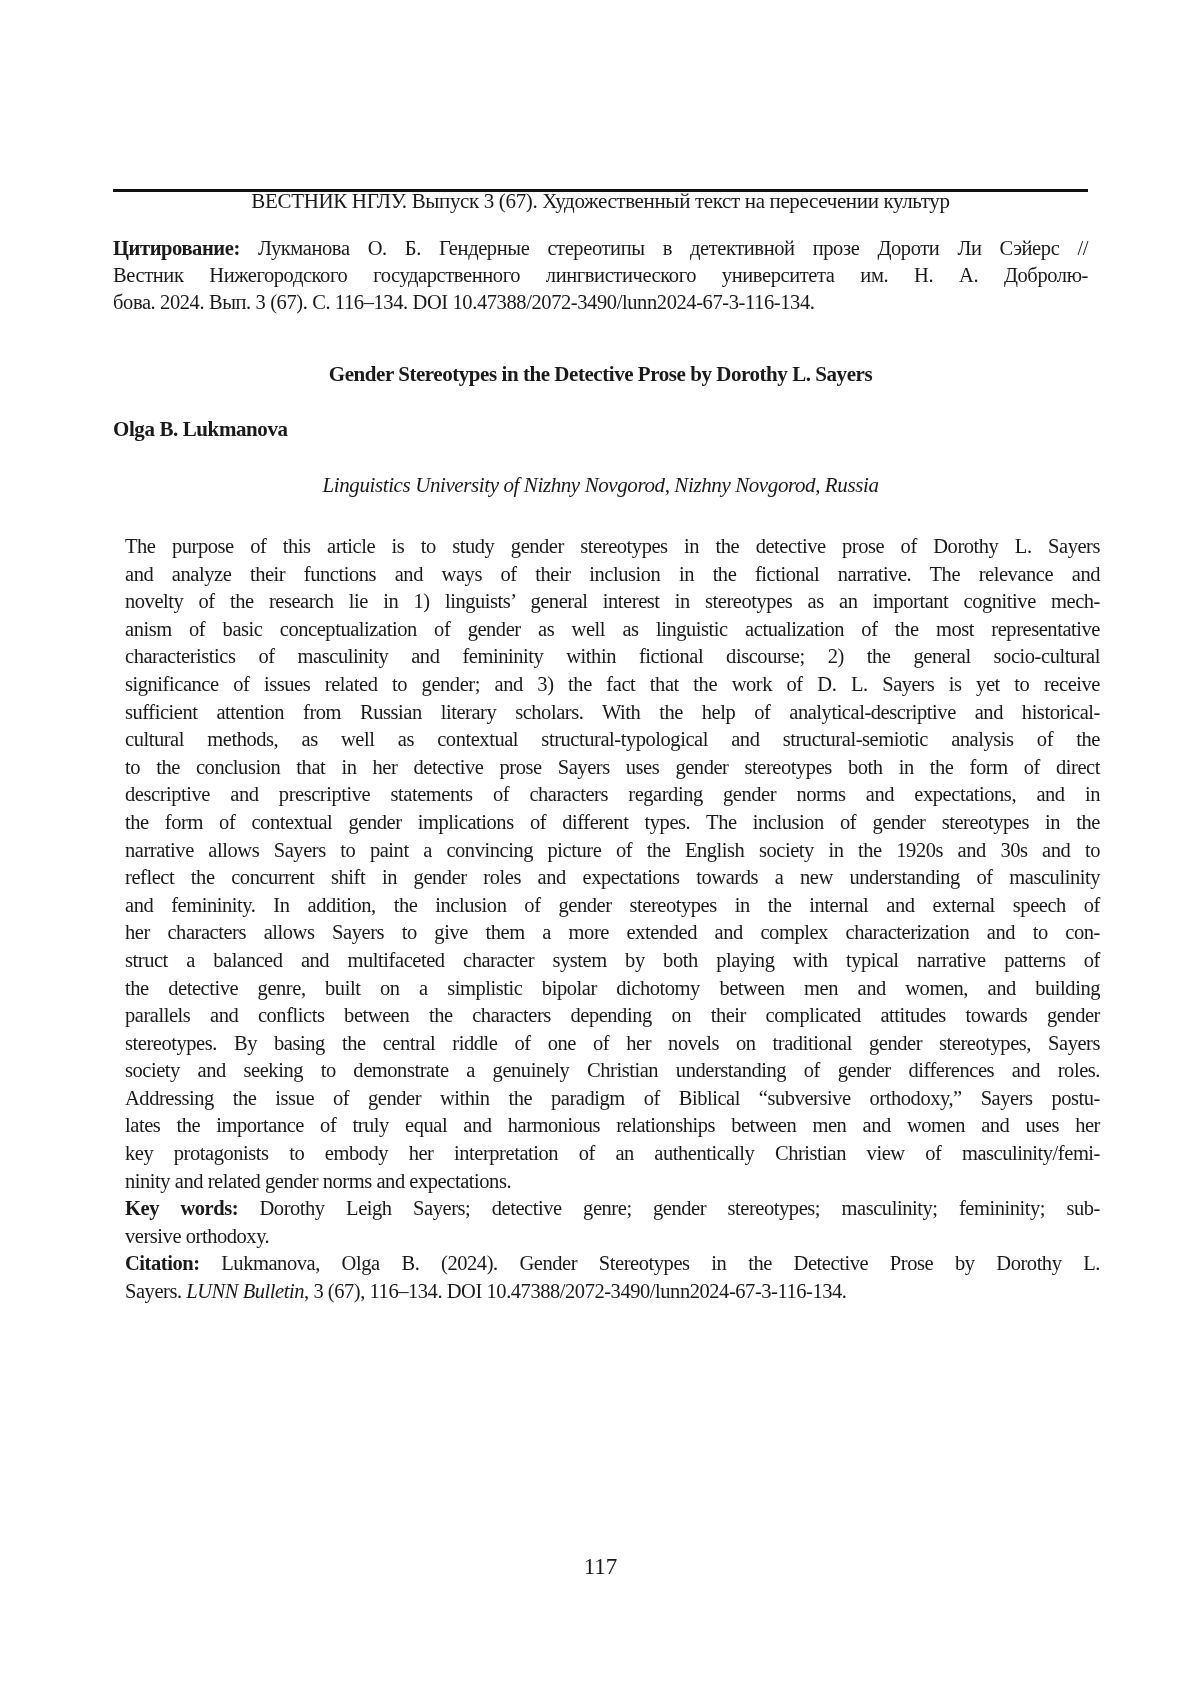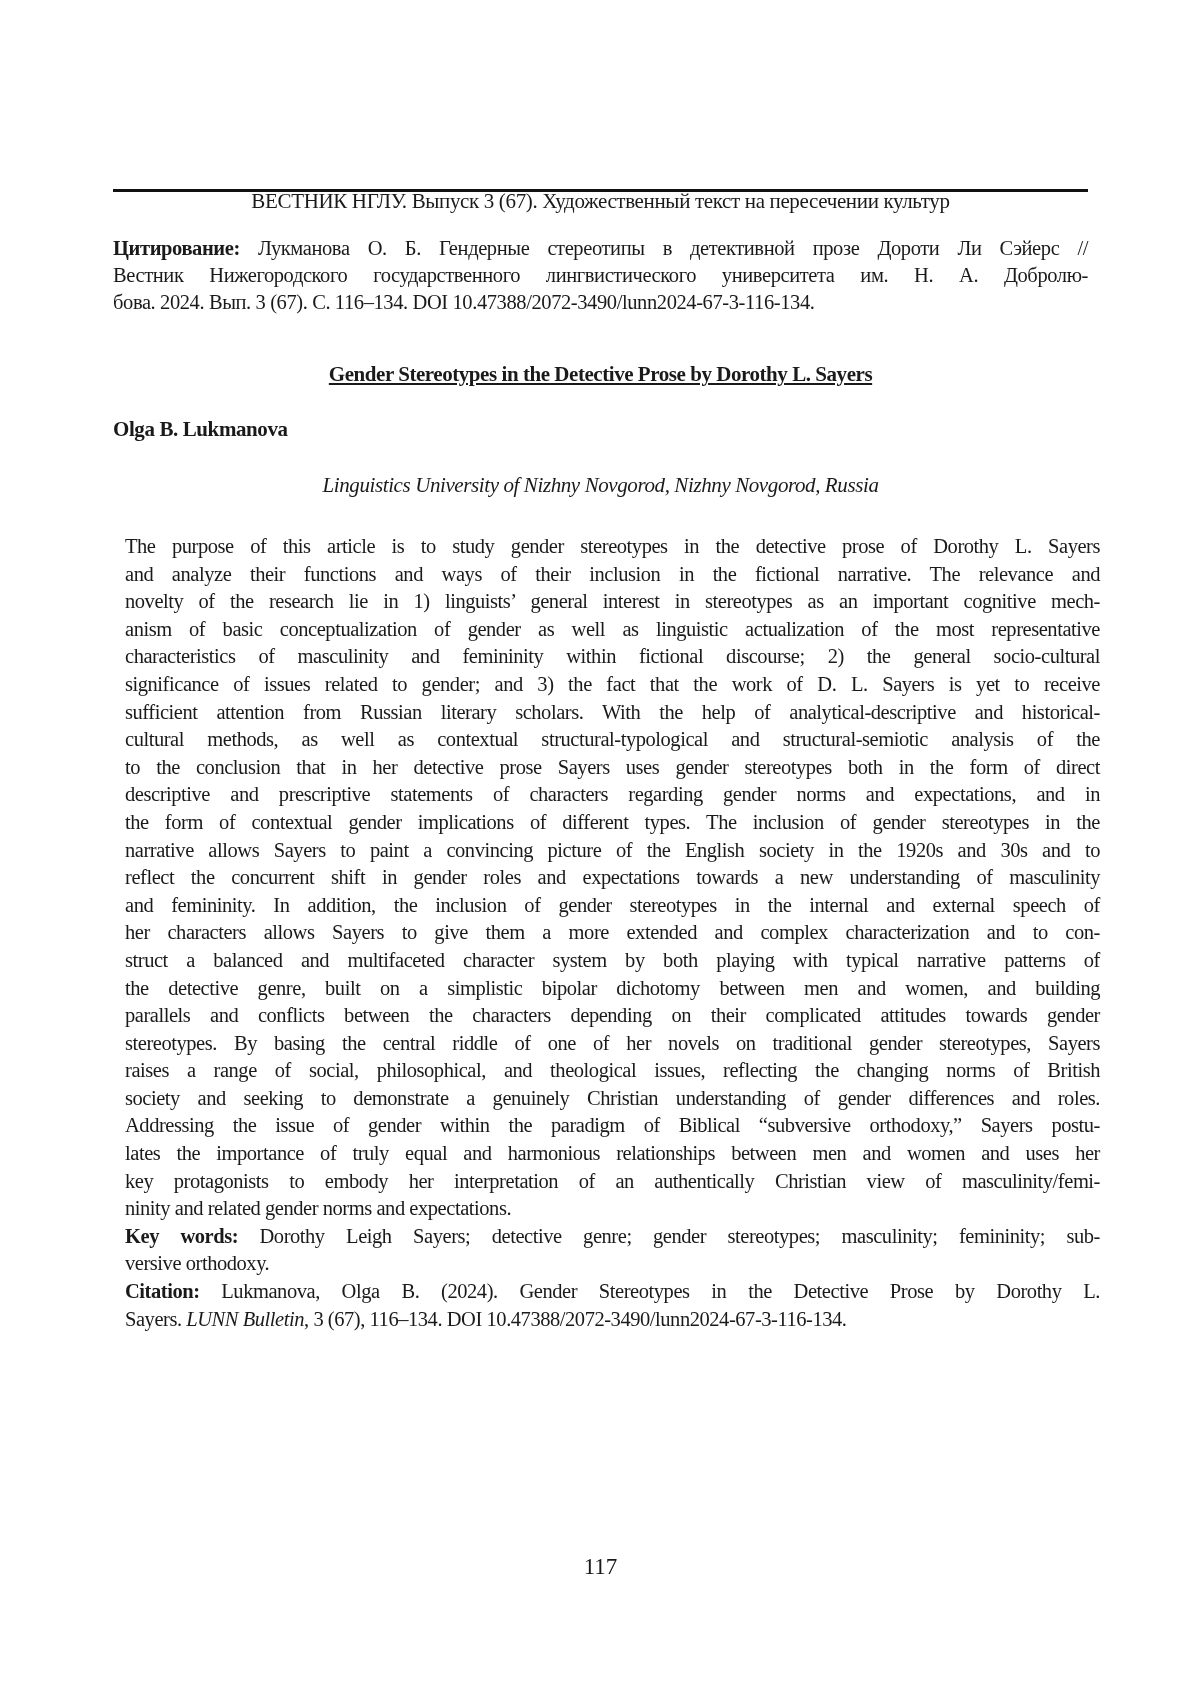--- a/index.html
+++ b/index.html
@@ -64,21 +64,20 @@
     .article-title {
       position: absolute;
       top: 361px;
       left: 0;
       width: 975px;
       text-align: center;
       font-size: 21px;
       font-weight: bold;
       letter-spacing: -0.45px;
       line-height: 26px;
-      text-decoration: underline;
     }
     .author {
       position: absolute;
       top: 416px;
       left: 0;
       width: 975px;
       text-align: left;
       font-size: 21px;
       font-weight: bold;
       letter-spacing: -0.4px;
@@ -155,21 +154,20 @@
     <span class="line">descriptive and prescriptive statements of characters regarding gender norms and expectations, and in</span>
     <span class="line">the form of contextual gender implications of different types. The inclusion of gender stereotypes in the</span>
     <span class="line">narrative allows Sayers to paint a convincing picture of the English society in the 1920s and 30s and to</span>
     <span class="line">reflect the concurrent shift in gender roles and expectations towards a new understanding of masculinity</span>
     <span class="line">and femininity. In addition, the inclusion of gender stereotypes in the internal and external speech of</span>
     <span class="line">her characters allows Sayers to give them a more extended and complex characterization and to con-</span>
     <span class="line">struct a balanced and multifaceted character system by both playing with typical narrative patterns of</span>
     <span class="line">the detective genre, built on a simplistic bipolar dichotomy between men and women, and building</span>
     <span class="line">parallels and conflicts between the characters depending on their complicated attitudes towards gender</span>
     <span class="line">stereotypes. By basing the central riddle of one of her novels on traditional gender stereotypes, Sayers</span>
-    <span class="line">raises a range of social, philosophical, and theological issues, reflecting the changing norms of British</span>
     <span class="line">society and seeking to demonstrate a genuinely Christian understanding of gender differences and roles.</span>
     <span class="line">Addressing the issue of gender within the paradigm of Biblical “subversive orthodoxy,” Sayers postu-</span>
     <span class="line">lates the importance of truly equal and harmonious relationships between men and women and uses her</span>
     <span class="line">key protagonists to embody her interpretation of an authentically Christian view of masculinity/femi-</span>
     <span class="line last">ninity and related gender norms and expectations.</span>
 
     <span class="line"><span class="bold">Key words:</span><span> Dorothy Leigh Sayers; detective genre; gender stereotypes; masculinity; femininity; sub-</span></span>
     <span class="line last">versive orthodoxy.</span>
 
     <span class="line"><span class="bold">Citation:</span><span> Lukmanova, Olga B. (2024). Gender Stereotypes in the Detective Prose by Dorothy L.</span></span>

